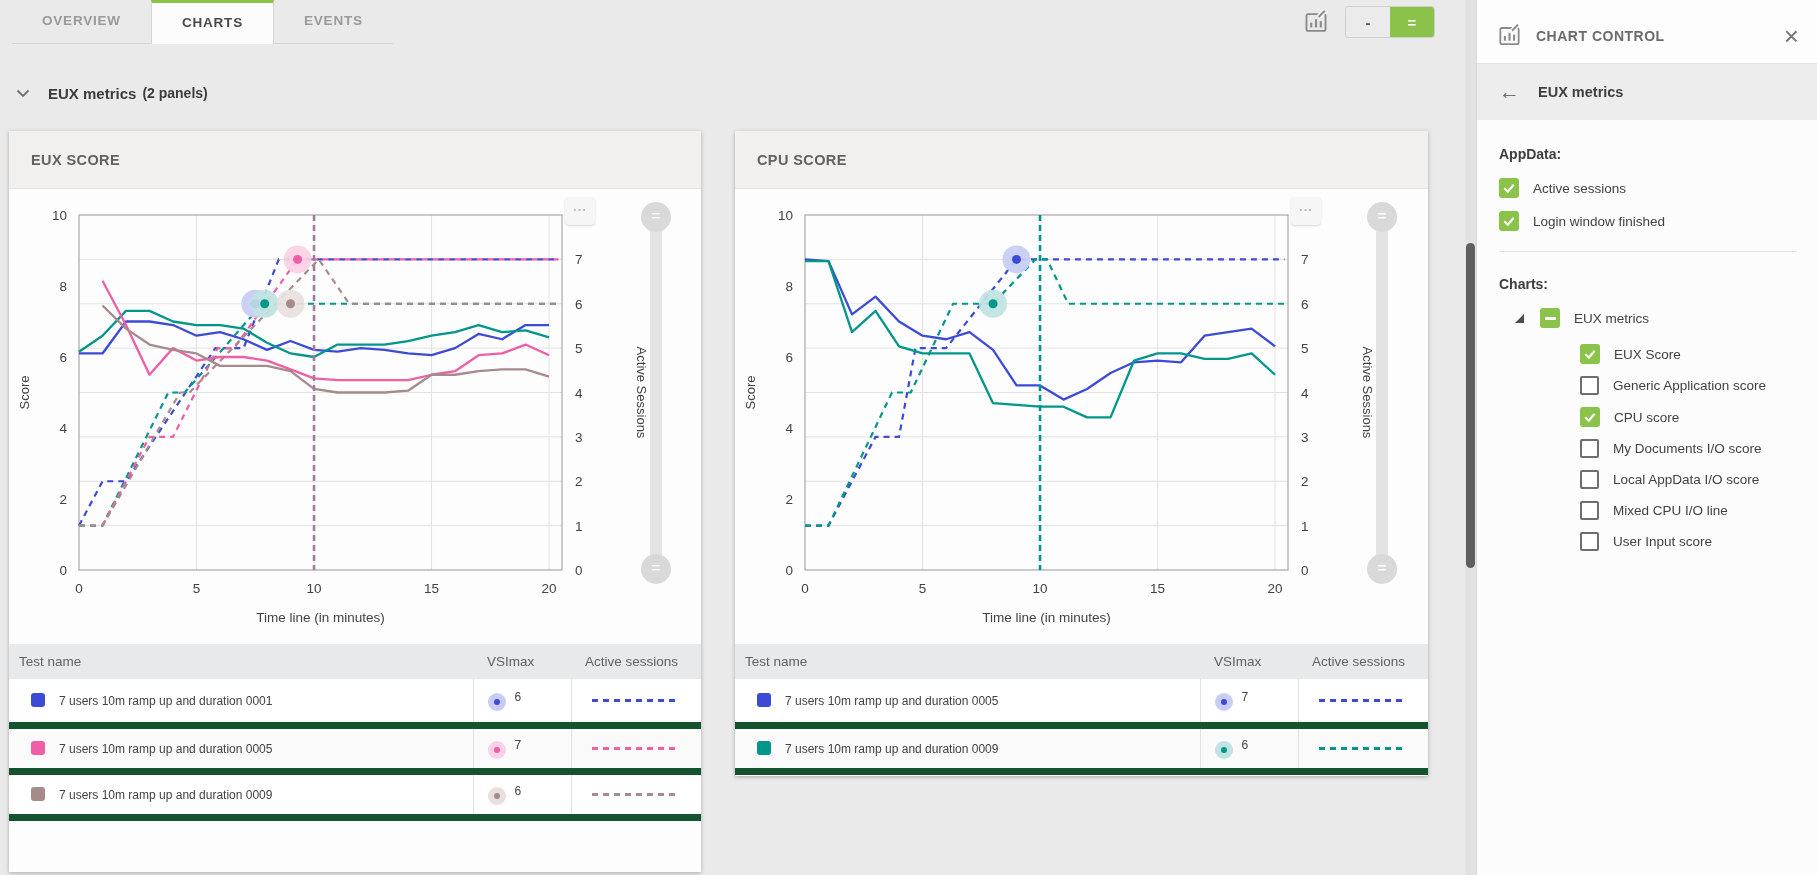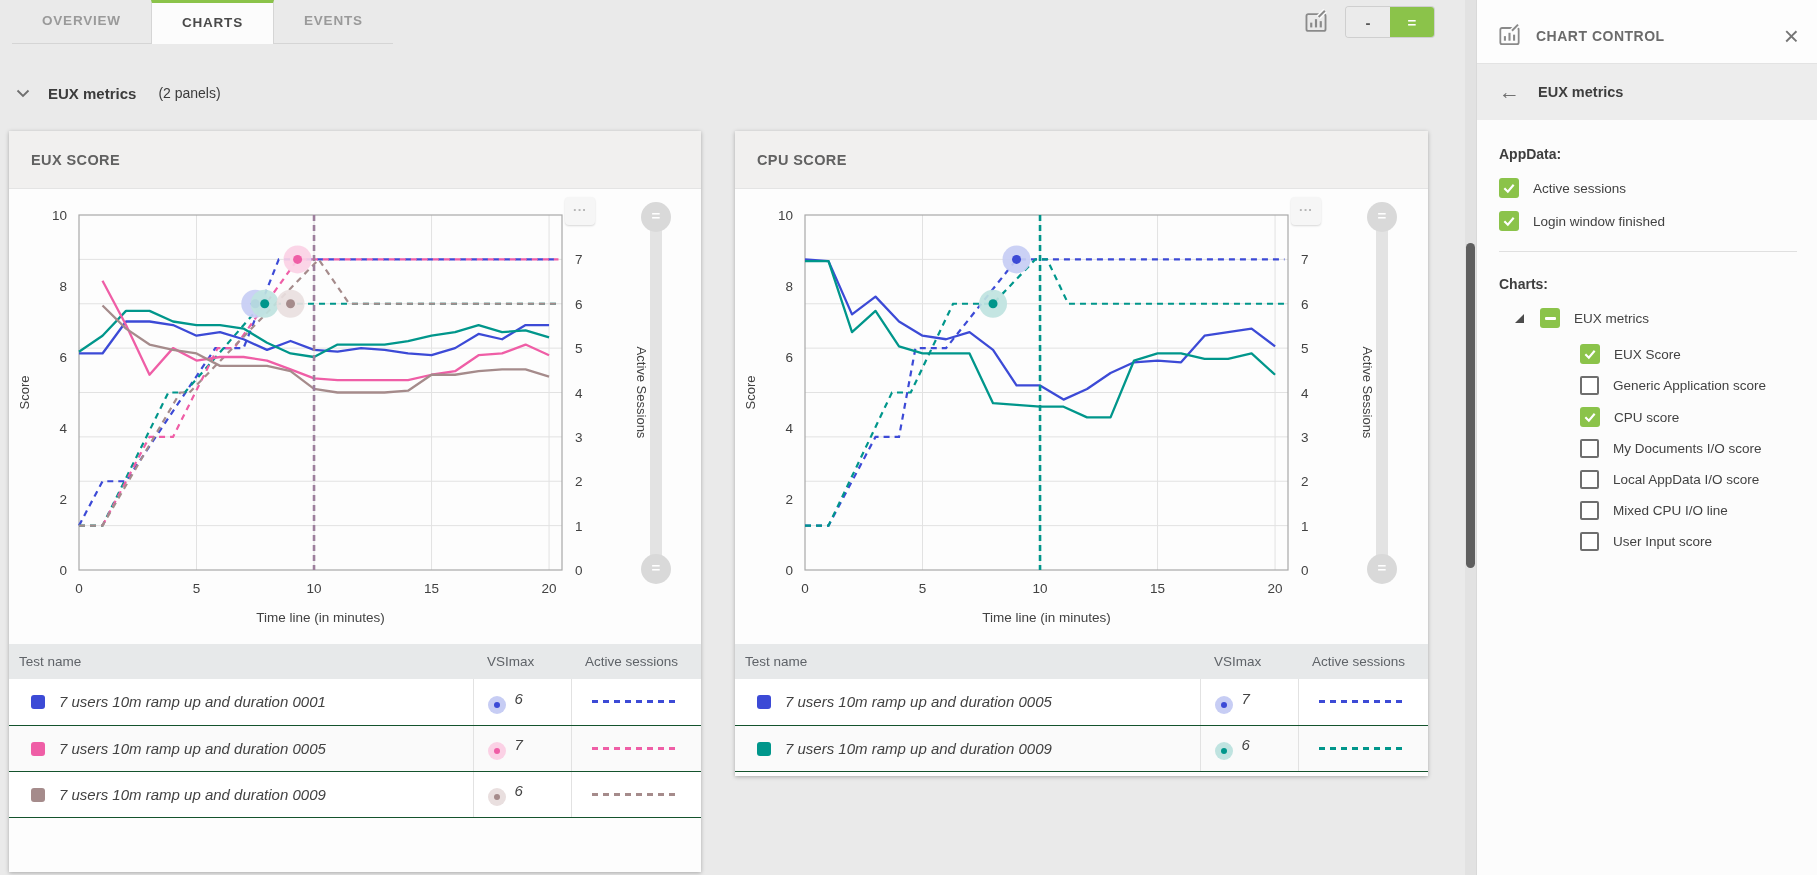--- a/index.html
+++ b/index.html
@@ -18,21 +18,21 @@
   .toolbar { position:absolute; left:1300px; top:7px; display:flex; align-items:center; }
   .icon-btn { width:32px; height:30px; display:flex; align-items:center; justify-content:center; cursor:pointer; }
   .size-toggle { display:flex; margin-left:14px; border-radius:3px; overflow:hidden; box-shadow:0 0 0 1px #cfcfcf; }
   .size-toggle .seg { width:44px; height:30px; display:flex; align-items:center; justify-content:center;
         font-size:15px; font-weight:bold; cursor:pointer; background:#ebebeb; color:#555; }
   .size-toggle .seg.active { background:#8bc34a; color:#fff; box-shadow:none; }
 
   .section-header { position:absolute; left:16px; top:76px; display:flex; align-items:center; height:34px; }
   .section-header .chev { margin-right:18px; cursor:pointer; display:flex; }
   .section-title { font-size:15px; font-weight:bold; color:#3c3c3c; }
-  .section-count { font-size:14px; font-weight:normal; color:#3c3c3c; margin-left:22px; }
+  .section-count { font-size:14px; font-weight:bold; color:#3c3c3c; margin-left:6px; }
 
   
   .card { position:absolute; top:131px; background:#fdfdfd; box-shadow:0 1px 4px rgba(0,0,0,.28); }
   #card-0 { left:9px;  width:692px; height:741px; }
   #card-1 { left:735px; width:693px; height:645px; }
   .card-header { height:58px; background:#f1f0ef; border-bottom:1px solid #e4e4e4;
                  display:flex; align-items:center; padding-left:22px; }
   .card-title { font-size:14.5px; font-weight:bold; letter-spacing:.4px; color:#616161; }
   .chart-area { position:relative; height:455px; }
   svg.plot { position:absolute; left:0; top:0; }
@@ -43,22 +43,22 @@
              border-radius:6px; }
   .vhandle { position:absolute; left:-9px; width:30px; height:30px; border-radius:50%; background:#d9d9d9;
              color:#fff; font-size:15px; font-weight:bold; text-align:center; line-height:28px; cursor:pointer; }
   .vhandle.top { top:-13px; } .vhandle.bottom { bottom:-13px; }
 
   table.legend { width:100%; border-collapse:collapse; table-layout:fixed; }
   table.legend th { background:#e7e9ea; color:#5f6368; font-weight:normal; font-size:13.5px;
                     text-align:left; height:35px; padding-left:10px; }
   table.legend th.c-vsi { width:98px; padding-left:14px; }
   table.legend th.c-ses { width:130px; padding-left:14px; }
-  table.legend td { height:46px; font-size:15px; color:#424242; border-bottom:1px solid #14532d;
-                    padding-left:22px; background:#fff;font-style:italic; }
+  table.legend td { height:46px; font-size:12px; color:#424242; border-bottom:7px solid #14532d;
+                    padding-left:22px; background:#fff; }
   table.legend tr:nth-child(even) td { background:#fafafa; }
   table.legend td.c-vsi, table.legend td.c-ses { border-left:1px solid #e2e2e2; padding-left:14px; }
   .chip { display:inline-block; width:14px; height:14px; border-radius:3px; vertical-align:-2px; margin-right:14px; }
   .badge { display:inline-flex; width:18px; height:18px; border-radius:50%; align-items:center;
            justify-content:center; vertical-align:-4px; margin-right:9px; }
   .badge i { width:6px; height:6px; border-radius:50%; }
   .dashline { height:3px; width:88px; margin-left:6px; }
 
   
   .vscroll { position:absolute; left:1465px; top:0; width:11px; height:875px; background:#e2e2e2; }

